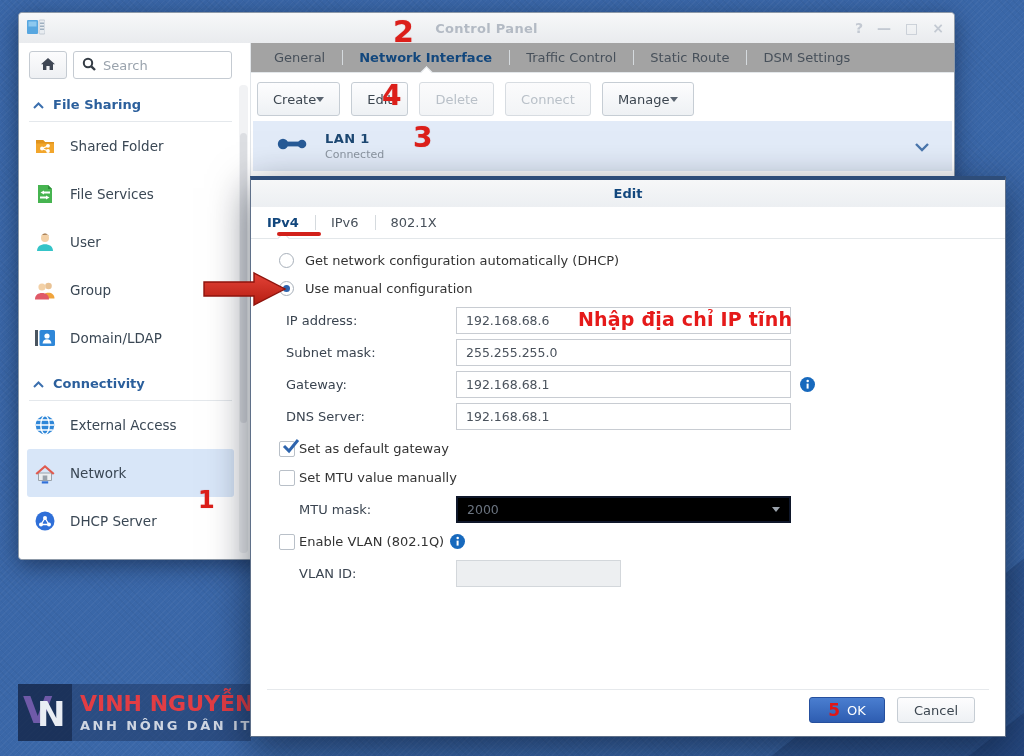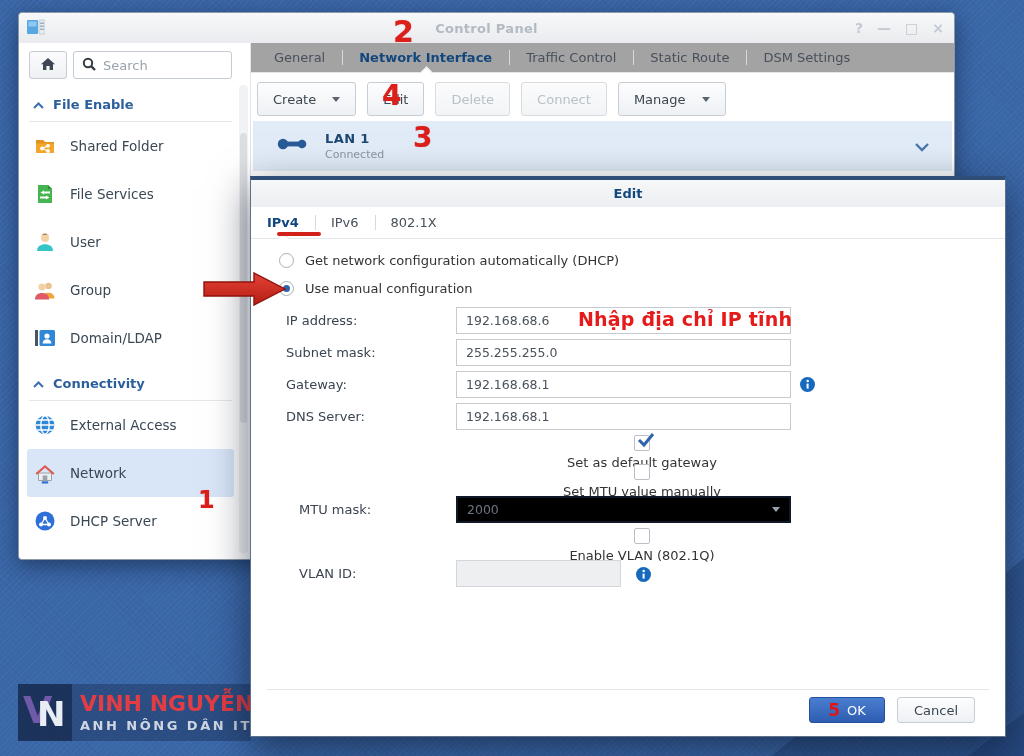--- a/index.html
+++ b/index.html
@@ -62,21 +62,21 @@
     border-bottom:1px solid #e3e7ea; position:relative; background:#a3a3a3; }
   .tab { padding:0 17px; font-size:13px; color:#47505a; position:relative; display:flex; align-items:center; }
   .tab + .tab::before { content:""; position:absolute; left:0; top:7px; height:15px; width:1px; background:#d5dade; }
   .tab.active { color:#12477d; font-weight:bold; }
   .tab.active::after { content:""; position:absolute; bottom:-5px; left:50%; margin-left:-4px;
     width:8px; height:8px; background:#fff; border-left:1px solid #dfe3e7; border-top:1px solid #dfe3e7;
     transform:rotate(45deg); }
   .toolbar { height:30px; flex:0 0 30px; margin:9px 0 0 6px; display:flex; gap:11px; }
   .tbtn { height:24px; padding:16px 15px; border:1px solid #c6cdd4; border-radius:3px;
     background:linear-gradient(#fdfdfe,#eef1f4); font-size:13px; color:#3c4650;
-    display:flex; align-items:center; gap:16px; }
+    display:flex; align-items:center; gap:0; }
   .tbtn.disabled { color:#b9c0c8; background:linear-gradient(#fbfbfc,#f2f4f6); border-color:#d7dce1; }
   .caret-down { width:0; height:0; border-left:4px solid transparent; border-right:4px solid transparent;
     border-top:5px solid #5a6470; }
   .lan-row { margin:9px 2px 0 2px; height:50px; background:#e2ebf8; display:flex; align-items:center;
     padding:0 18px 0 24px; }
   .lan-text { margin-left:16px; display:flex; flex-direction:column; justify-content:center; }
   .lan-name { font-size:13px; font-weight:bold; color:#1d4872; letter-spacing:.4px; }
   .lan-status { font-size:11px; color:#8a94a0; margin-top:2px; }
   .lan-chevron { margin-left:auto; margin-right:4px; }
 
@@ -104,21 +104,21 @@
   .radio.sel::after { content:""; position:absolute; inset:3px; border-radius:50%; background:#2d64ad; }
   .form-row { display:flex; align-items:center; margin:5px 0 5px 7px; height:27px; position:relative; }
   .form-label { width:170px; color:#3a4450; }
   .form-row.indent2 { margin-left:20px; }
   .form-row.indent2 .form-label { width:157px; }
   .tinput { width:335px; height:27px; border:1px solid #c8ccd2; padding:0 9px; font-size:12.5px;
     color:#4a525c; background:#fff; font-family:"DejaVu Sans",sans-serif; outline:none; }
   .tinput.disabled { background:#edeff1; border-color:#d3d7db; }
   .ip-note { position:absolute; left:292px; top:1px; font-size:19px; font-weight:bold; color:#e51a1a;
     white-space:nowrap; letter-spacing:.2px; }
-  .cb-row { display:flex; align-items:center; gap:4px; height:27px; margin:2px 0;flex-direction:column; }
+  .cb-row { display:flex; align-items:center; gap:4px; height:27px; margin:2px 0; }
   .checkbox { width:16px; height:16px; border:1px solid #b9c0c8; border-radius:2px; background:#fff;
     position:relative; flex:0 0 16px; }
   .select-box { width:335px; height:27px; border:2px solid #0f172a; background:#000000; display:flex;
     align-items:center; justify-content:space-between; padding:0 9px; color:#6b7480; font-size:12.5px; }
   .sel-caret { width:0; height:0; border-left:4px solid transparent; border-right:4px solid transparent;
     border-top:5px solid #9aa2ab; }
   .info-badge { margin-left:9px; display:flex; }
   .dialog-footer { margin:auto 16px 0 16px; height:47px; flex:0 0 47px; border-top:1px solid #e6e9ec;
     display:flex; align-items:center; justify-content:flex-end; gap:12px; padding:0 14px 6px 0; }
   .ok-btn { min-width:76px; height:26px; background:linear-gradient(#4a7ed0,#2e5db1);
@@ -198,21 +198,21 @@
           <input class="search" placeholder="Search" style="">
         </div>
       </div>
 
       <div class="section-head">
         <span>
           <svg width="11" height="7">
               <polyline points="1,6 5.5,1.5 10,6" stroke="#3b6fae" stroke-width="2" fill="none"></polyline>
             </svg>
         </span>
-        <span>File Enable</span>
+        <span>File Sharing</span>
       </div>
 
       <div class="side-item">
         <span class="icon24">
           <svg width="22" height="22">
               <path d="M2 5h7l2 2h9v11H2z" fill="#f2a62c"></path>
               <path d="M2 5h7l2 2h9v1.6H2z" fill="#e0931d"></path>
               <path d="M8 13.5 L14 10.8 M8 13.5 L14 16" stroke="#fff" stroke-width="1.3"></path>
               <circle cx="8" cy="13.5" r="1.9" fill="#fff"></circle>
               <circle cx="14" cy="10.8" r="1.9" fill="#fff"></circle>

